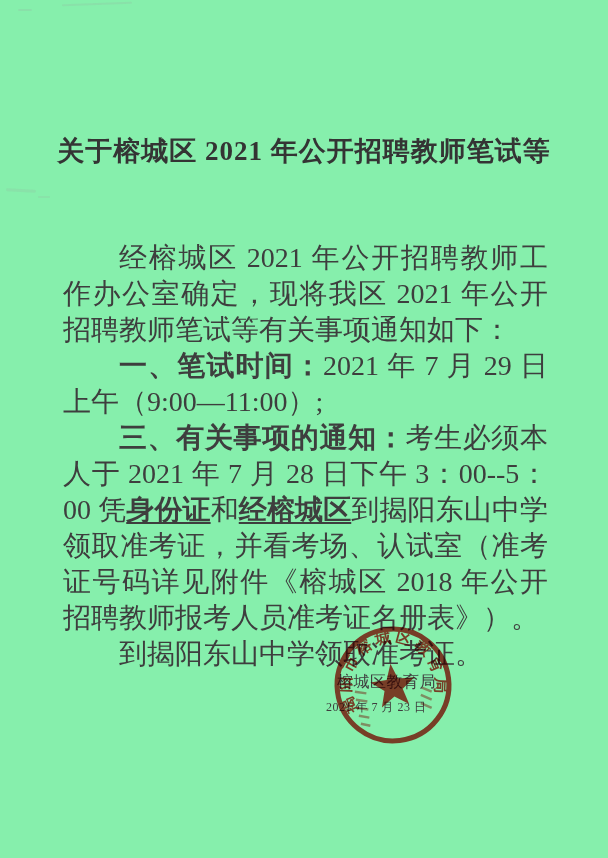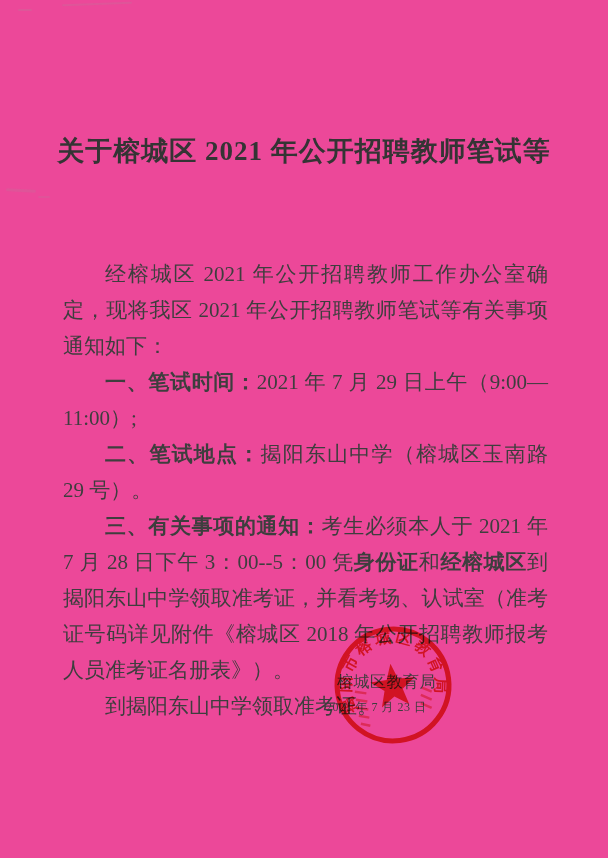--- a/index.html
+++ b/index.html
@@ -1,50 +1,51 @@
 <!DOCTYPE html>
 <html><head>
 <meta charset="utf-8">
 <style>
   html, body { margin: 0; padding: 0; background: #ffffff; }
   .page {
     position: relative;
     width: 608px;
     height: 858px;
-    background: #ec4899;
+    background: #86efac;
     overflow: hidden;
     font-family: "Liberation Serif", "DejaVu Serif", serif;
     color: #3d3d3d;
   }
   .title {
     position: absolute;
     top: 133px; left: 0; right: 0;
     margin: 0;
     text-align: center;
     font-size: 27px;
     line-height: 37px;
     font-weight: 700;
     color: #343434;
     letter-spacing: 1px;
   }
   .title-line { display: block; }
   .body-text {
     position: absolute;
-    top: 256px;
+    top: 240px;
     left: 63px;
     width: 485px;
-    font-size: 21px;
+    font-size: 28px;
     line-height: 36px;
     text-align: justify;
     color: #3e3e3e;
   }
   .para { margin: 0; text-indent: 2em; }
   .item-label { font-weight: 700; }
   .em-underline {
     font-weight: 700;
+    text-decoration: underline;
     text-underline-offset: 3px;
   }
   .signer {
     position: absolute;
     top: 672px; left: 337px;
     font-size: 16px;
     letter-spacing: 0.5px;
     color: #3e3e3e;
   }
   .doc-date {
@@ -84,21 +85,20 @@
 
   <h1 class="title">
     <span class="title-line">关于榕城区 2021 年公开招聘教师笔试等</span>
   </h1>
 
   <div class="body-text">
     <p class="para">经榕城区 2021 年公开招聘教师工作办公室确定，现将我区 2021 年公开招聘教师笔试等有关事项通知如下：</p>
 
     <p class="para"><span class="item-label">一、笔试时间：</span><span>2021 年 7 月 29 日上午（9:00—11:00）;</span></p>
 
-    <p class="para"><span class="item-label">二、笔试地点：</span><span>揭阳东山中学（榕城区玉南路 29 号）。</span></p>
 
     <p class="para"><span class="item-label">三、有关事项的通知：</span><span>考生必须本人于 2021 年 7 月 28 日下午 3：00--5：00 凭</span><span class="em-underline">身份证</span><span>和</span><span class="em-underline">经榕城区</span><span>到揭阳东山中学领取准考证，并看考场、认试室（准考证号码详见附件《榕城区 2018 年公开招聘教师报考人员准考证名册表》）。</span></p>
 
     <p class="para">到揭阳东山中学领取准考证。</p>
   </div>
 
   <div class="signer">榕城区教育局</div>
   <div class="doc-date">2021 年 7 月 23 日</div>
 
   <svg class="seal" viewBox="0 0 120 120" aria-hidden="true">

